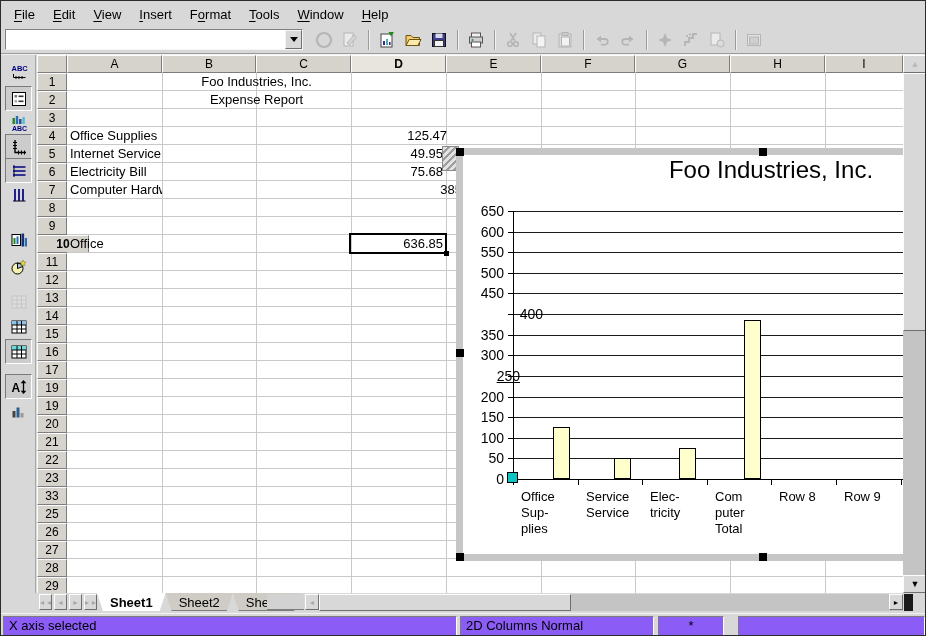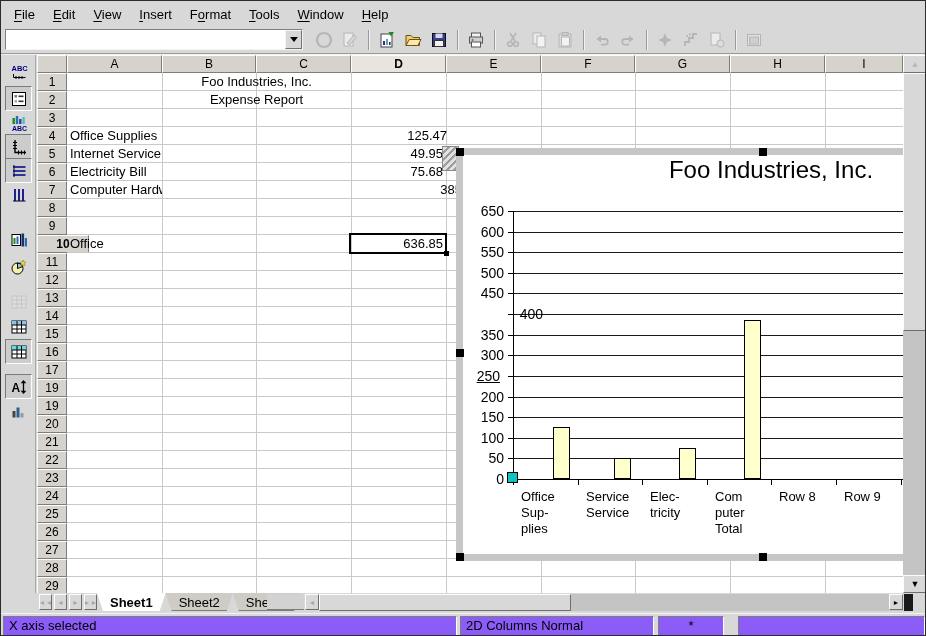--- a/index.html
+++ b/index.html
@@ -333,21 +333,21 @@
       <div class="hdr" style="left: 0px; top: 252px; width: 30px; height: 18px;">14</div>
       <div class="hdr" style="left: 0px; top: 270px; width: 30px; height: 18px;">15</div>
       <div class="hdr" style="left: 0px; top: 288px; width: 30px; height: 18px;">16</div>
       <div class="hdr" style="left: 0px; top: 306px; width: 30px; height: 18px;">17</div>
       <div class="hdr" style="left: 0px; top: 324px; width: 30px; height: 18px;">19</div>
       <div class="hdr" style="left: 0px; top: 342px; width: 30px; height: 18px;">19</div>
       <div class="hdr" style="left: 0px; top: 360px; width: 30px; height: 18px;">20</div>
       <div class="hdr" style="left: 0px; top: 378px; width: 30px; height: 18px;">21</div>
       <div class="hdr" style="left: 0px; top: 396px; width: 30px; height: 18px;">22</div>
       <div class="hdr" style="left: 0px; top: 414px; width: 30px; height: 18px;">23</div>
-      <div class="hdr" style="left: 0px; top: 432px; width: 30px; height: 18px;">24</div>
+      <div class="hdr" style="left: 0px; top: 432px; width: 30px; height: 18px;">33</div>
       <div class="hdr" style="left: 0px; top: 450px; width: 30px; height: 18px;">25</div>
       <div class="hdr" style="left: 0px; top: 468px; width: 30px; height: 18px;">26</div>
       <div class="hdr" style="left: 0px; top: 486px; width: 30px; height: 18px;">27</div>
       <div class="hdr" style="left: 0px; top: 504px; width: 30px; height: 18px;">28</div>
       <div class="hdr" style="left: 0px; top: 522px; width: 30px; height: 18px;">29</div>
       <div class="hlines"></div>
       <div class="vline" style="left: 125px;"></div>
       <div class="vline" style="left: 219px;"></div>
       <div class="vline" style="left: 314px;"></div>
       <div class="vline" style="left: 409px;"></div>
@@ -388,21 +388,21 @@
       <div class="ytick" style="left: 52px; top: 289.769px;"></div>
       <div class="ylabel" style="left: 8px; top: 282.769px;">100</div>
       <div class="gridline" style="left: 57px; top: 269.154px; width: 390px;"></div>
       <div class="ytick" style="left: 52px; top: 269.154px;"></div>
       <div class="ylabel" style="left: 8px; top: 262.154px;">150</div>
       <div class="gridline" style="left: 57px; top: 248.538px; width: 390px;"></div>
       <div class="ytick" style="left: 52px; top: 248.538px;"></div>
       <div class="ylabel" style="left: 8px; top: 241.538px;">200</div>
       <div class="gridline" style="left: 57px; top: 227.923px; width: 390px;"></div>
       <div class="ytick" style="left: 52px; top: 227.923px;"></div>
-      <div class="ylabel" style="left: 4px; top: 220.923px; text-decoration: underline;">250</div>
+      <div class="ylabel" style="left: 24px; top: 220.923px; text-decoration: underline;">250</div>
       <div class="gridline" style="left: 57px; top: 207.308px; width: 390px;"></div>
       <div class="ytick" style="left: 52px; top: 207.308px;"></div>
       <div class="ylabel" style="left: 8px; top: 200.308px;">300</div>
       <div class="gridline" style="left: 57px; top: 186.692px; width: 390px;"></div>
       <div class="ytick" style="left: 52px; top: 186.692px;"></div>
       <div class="ylabel" style="left: 8px; top: 179.692px;">350</div>
       <div class="gridline" style="left: 57px; top: 166.077px; width: 390px;"></div>
       <div class="ytick" style="left: 52px; top: 166.077px;"></div>
       <div class="ylabel" style="left: 8px; top: 159.077px; margin-left: 39px;">400</div>
       <div class="gridline" style="left: 57px; top: 145.462px; width: 390px;"></div>

